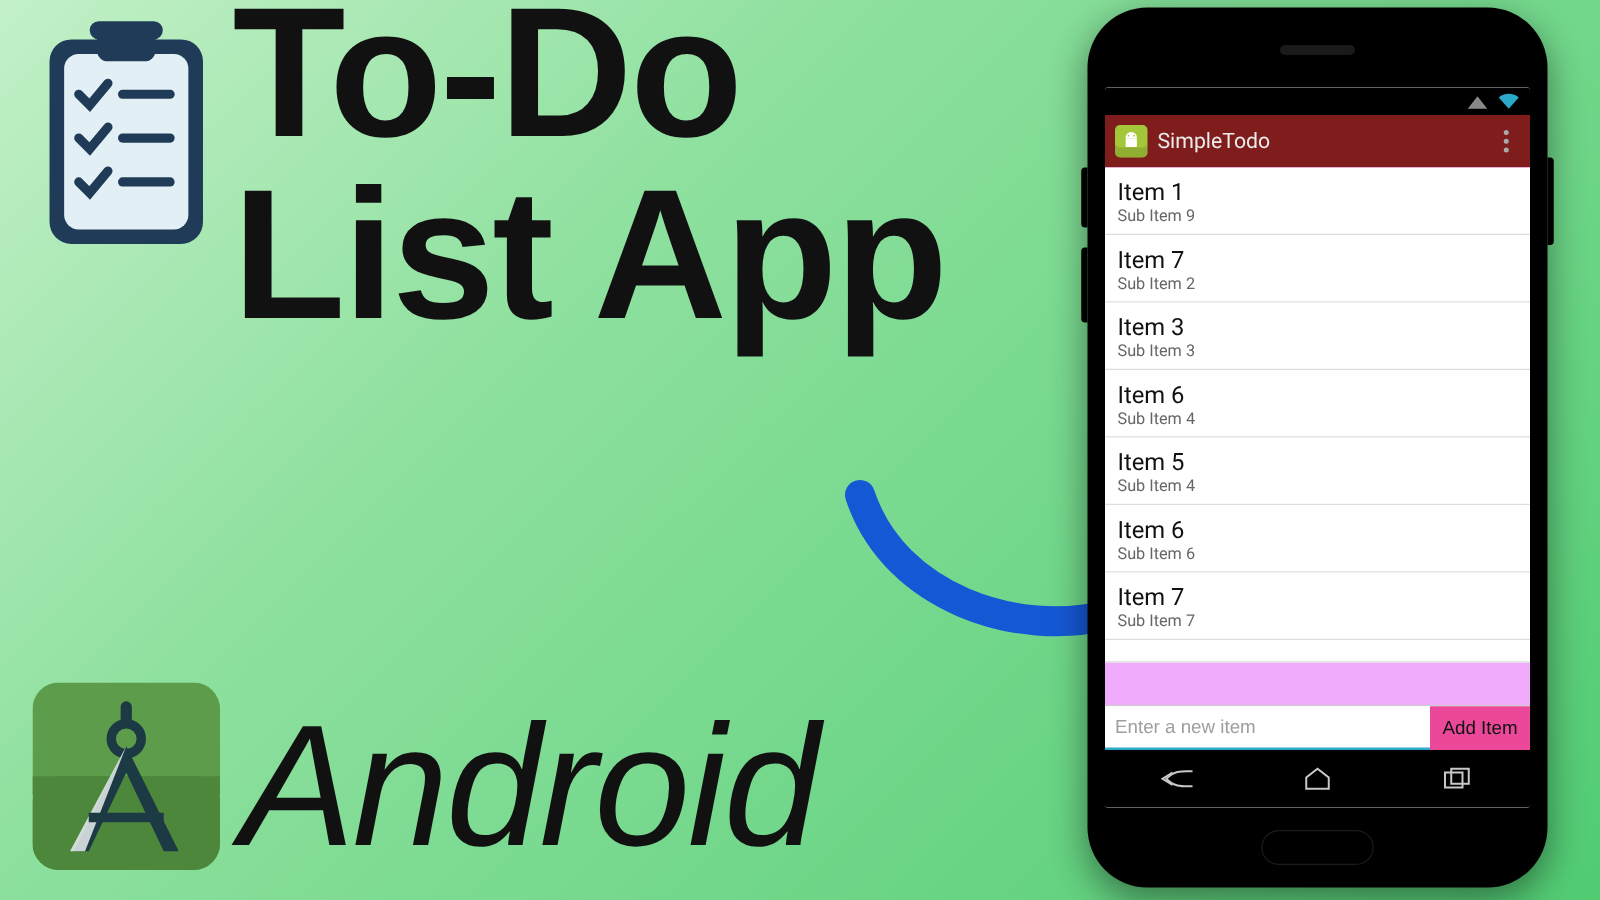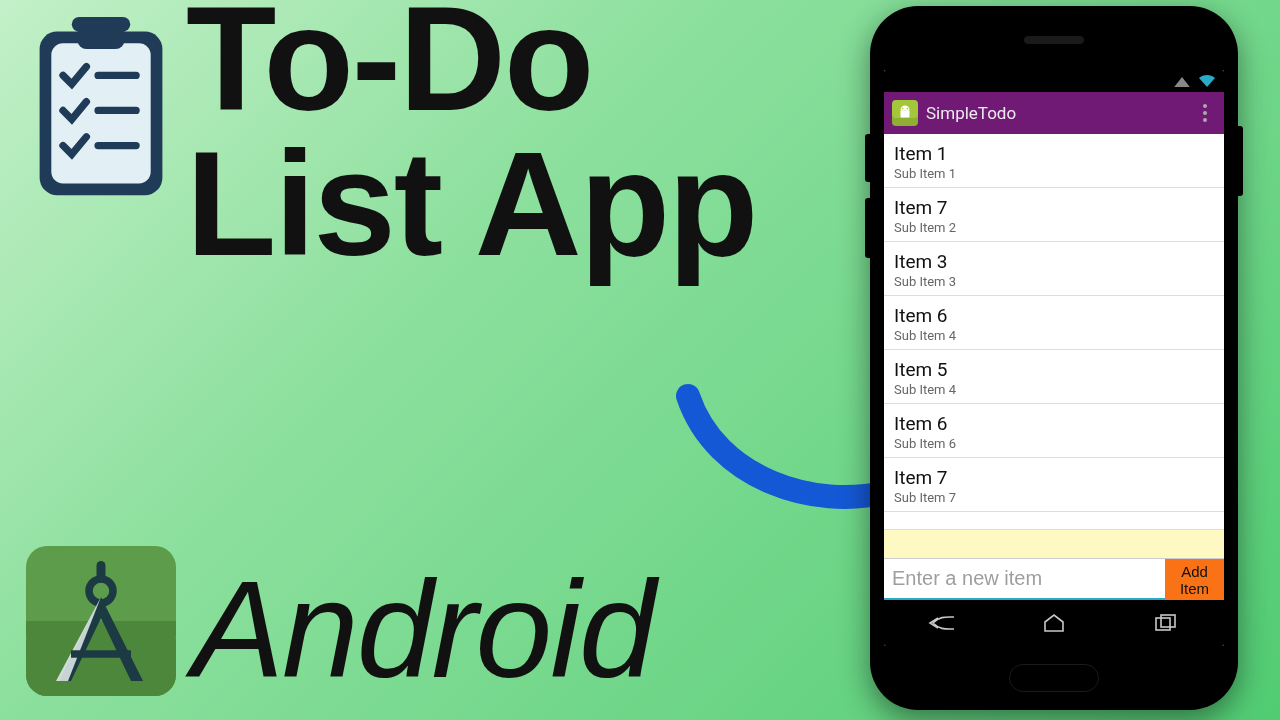--- a/index.html
+++ b/index.html
@@ -113,21 +113,21 @@
     justify-content: flex-end;
     align-items: center;
     gap: 10px;
     padding-right: 8px;
   }
   .status-bar .sig { width:0;height:0;border-left:6px solid transparent;border-right:6px solid transparent;border-bottom:10px solid #888; transform: translateY(1px) scaleX(1.3);}
   .status-bar .wifi svg { display:block; }
 
   .action-bar {
     height: 42px;
-    background: #701a75;
+    background: #7f1d1d;
     display: flex;
     align-items: center;
     gap: 8px;
     color: #ececec;
     font-size: 17px;
     padding: 0 8px;
   }
   .android-icon {
     width: 26px;
     height: 26px;
@@ -147,21 +147,21 @@
     align-items:center;
     justify-content:center;
     height:100%;
     cursor:pointer;
   }
   .overflow span{width:4px;height:4px;background:#aaa;border-radius:50%;}
 
   .list {
     flex:1;
     overflow:hidden;
-    background:#fef9c3;
+    background:#f0abfc;
   }
   .row {
     padding: 8px 10px 6px 10px;
     border-bottom: 1px solid #ddd;
     background:#fff;
   }
   .row .title { font-size: 19px; color:#111; }
   .row .sub   { font-size: 13px; color:#666; margin-top:1px;}
   .row.cut { height: 18px; overflow:hidden; }
 
@@ -169,27 +169,27 @@
     display:flex;
     align-items:stretch;
     border-top:1px solid #ccc;
     background:#fff;
   }
   .input-bar input {
     flex:1;
     border:none;
     outline:none;
     padding: 8px 8px;
-    font-size:20px;
+    font-size:15px;
     color:#333;
     border-bottom: 2px solid #2aa9c9;
   }
   .input-bar input::placeholder{color:#9e9e9e;}
   .add-btn {
-    background:#f97316;
+    background:#ec4899;
     border:none;
     padding: 0 10px;
     font-size:15px;
     color:#111;
     cursor:pointer;
   }
 
   .nav-bar {
     height: 46px;
     background:#000;
@@ -295,21 +295,21 @@
       <div class="overflow">
           <span></span>
           <span></span>
           <span></span>
         </div>
     </div>
 
     <div class="list" id="todo-list">
         <div class="row">
           <div class="title">Item 1</div>
-          <div class="sub">Sub Item 1</div>
+          <div class="sub">Sub Item 9</div>
         </div>
         <div class="row">
           <div class="title">Item 7</div>
           <div class="sub">Sub Item 2</div>
         </div>
         <div class="row">
           <div class="title">Item 3</div>
           <div class="sub">Sub Item 3</div>
         </div>
         <div class="row">

